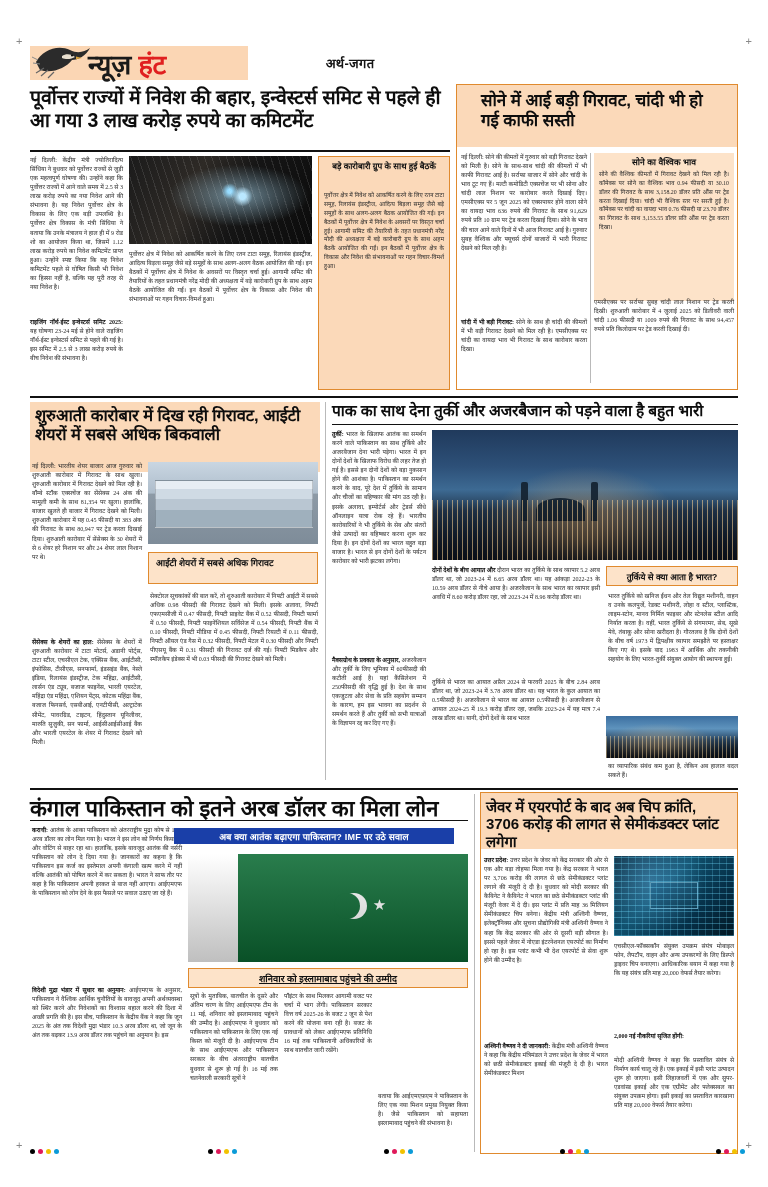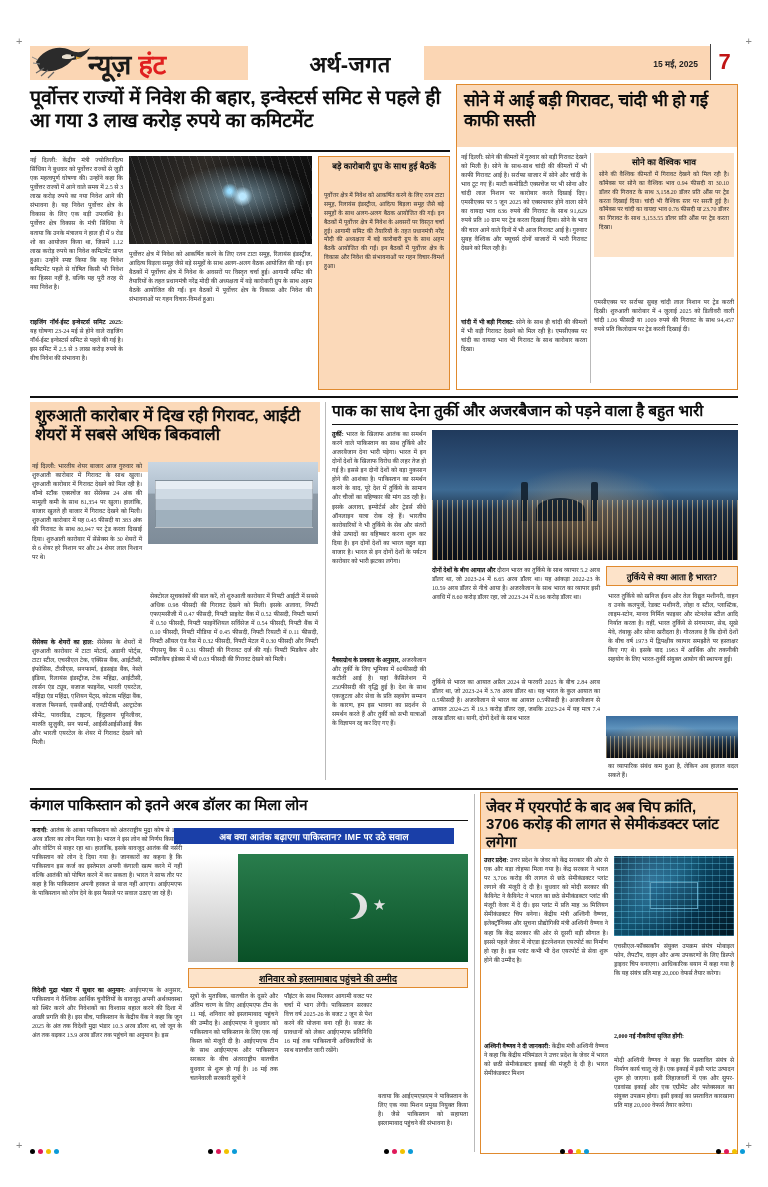--- a/index.html
+++ b/index.html
@@ -38,21 +38,21 @@
   .logo-text {
     position: absolute; left: 58px; top: 50%; transform: translateY(-50%);
     font-size: 27px; font-weight: bold; letter-spacing: -0.2px; color: #1a1a1a;
     white-space: nowrap;
   }
   .logo-text .red { color: #e02020; }
   .section-title-wrap {
     flex: 0 0 176px; display: flex; align-items: center; justify-content: center;
   }
   .section-title {
-    font-size: 22px; font-weight: bold; color: #141414; letter-spacing: 0.3px; margin-left: 28px;
+    font-size: 13px; font-weight: bold; color: #141414; letter-spacing: 0.3px; margin-left: 28px;
   }
   .date-band {
     flex: 1; background: #fbd6b4; position: relative; display: flex;
     align-items: center; justify-content: flex-end; padding-right: 40px;
   }
   .date-text { font-size: 8.5px; color: #222; font-weight: bold; }
   .page-no {
     position: absolute; right: 0; top: -2px; width: 28px; height: 36px;
     border-left: 1px solid #444; display: flex; align-items: center;
     justify-content: center; background: #fff;
@@ -211,24 +211,20 @@
         <path d="M12 26 L4 31 M16 28 L9 34 M22 30 L16 36" stroke="#666" stroke-width="1.2" fill="none"></path>
         <path d="M6 18 L0 15 M8 22 L1 21" stroke="#888" stroke-width="1" fill="none"></path>
       </svg>
       <div class="logo-text">
         <span>न्यूज़ </span><span class="red">हंट</span>
       </div>
     </div>
     <div class="section-title-wrap">
       <div class="section-title">अर्थ-जगत</div>
     </div>
-    <div class="date-band">
-      <div class="date-text">15 मई, 2025</div>
-      <div class="page-no">7</div>
-    </div>
   </div>
 
   <div style="position:absolute;left:30px;top:86px;width:420px;">
     <div class="hl" style="font-size:19.5px;">पूर्वोत्तर राज्यों में निवेश की बहार, इन्वेस्टर्स समिट से पहले ही आ गया 3 लाख करोड़ रुपये का कमिटमेंट</div>
   </div>
   <div class="rule" style="left:30px; top:150px; width:420px; height:1.5px;"></div>
 
   <div class="body-txt" style="position:absolute;left:30px;top:156px;width:93px;height:232px;">
     <span>नई दिल्ली: केंद्रीय मंत्री ज्योतिरादित्य सिंधिया ने बुधवार को पूर्वोत्तर राज्यों से जुड़ी एक महत्वपूर्ण घोषणा की। उन्होंने कहा कि पूर्वोत्तर राज्यों में आने वाले समय में 2.5 से 3 लाख करोड़ रुपये का नया निवेश आने की संभावना है। यह निवेश पूर्वोत्तर क्षेत्र के विकास के लिए एक बड़ी उपलब्धि है। पूर्वोत्तर क्षेत्र विकास के मंत्री सिंधिया ने बताया कि उनके मंत्रालय ने हाल ही में 9 रोड शो का आयोजन किया था, जिसमें 1.12 लाख करोड़ रुपये का निवेश कमिटमेंट प्राप्त हुआ। उन्होंने स्पष्ट किया कि यह निवेश कमिटमेंट पहले से घोषित किसी भी निवेश का हिस्सा नहीं है, बल्कि यह पूरी तरह से नया निवेश है।</span>
   </div>
@@ -246,34 +242,34 @@
   <div class="tint boxed" style="position:absolute;left:318px;top:156px;width:132px;height:234px;">
     <div style="padding:4px 5px;">
       <div style="font-size:8.4px;font-weight:bold;text-align:center;color:#111;line-height:1.2;margin-bottom:20px;">बड़े कारोबारी ग्रुप के साथ हुई बैठकें</div>
       <div class="body-txt" style="font-size:5.9px;">पूर्वोत्तर क्षेत्र में निवेश को आकर्षित करने के लिए रतन टाटा समूह, रिलायंस इंडस्ट्रीज, आदित्य बिड़ला समूह जैसे बड़े समूहों के साथ अलग-अलग बैठक आयोजित की गई। इन बैठकों में पूर्वोत्तर क्षेत्र में निवेश के अवसरों पर विस्तृत चर्चा हुई। आगामी समिट की तैयारियों के तहत प्रधानमंत्री नरेंद्र मोदी की अध्यक्षता में बड़े कारोबारी ग्रुप के साथ अहम बैठकें आयोजित की गईं। इन बैठकों में पूर्वोत्तर क्षेत्र के विकास और निवेश की संभावनाओं पर गहन विचार-विमर्श हुआ।</div>
     </div>
   </div>
 
   <div class="boxed" style="position:absolute;left:456px;top:84px;width:282px;height:306px;"></div>
 
   <div class="tint" style="position:absolute;left:457px;top:85px;width:280px;height:62px;">
-    <div class="hl" style="font-size:17px;padding:6px 20px 0 7px;">सोने में आई बड़ी गिरावट, चांदी भी हो गई काफी सस्ती</div>
+    <div class="hl" style="font-size:17px;padding:6px 20px 0 7px;margin-left:17px;">सोने में आई बड़ी गिरावट, चांदी भी हो गई काफी सस्ती</div>
   </div>
 
   <div class="body-txt" style="position:absolute;left:461px;top:153px;width:126px;height:185px;">
     <span>नई दिल्ली: सोने की कीमतों में गुरुवार को बड़ी गिरावट देखने को मिली है। सोने के साथ-साथ चांदी की कीमतों में भी काफी गिरावट आई है। सर्राफा बाजार में सोने और चांदी के भाव टूट गए हैं। मल्टी कमोडिटी एक्सचेंज पर भी सोना और चांदी लाल निशान पर कारोबार करते दिखाई दिए। एमसीएक्स पर 5 जून 2025 को एक्सपायर होने वाला सोने का वायदा भाव 636 रुपये की गिरावट के साथ 91,629 रुपये प्रति 10 ग्राम पर ट्रेड करता दिखाई दिया। सोने के भाव की चाल आने वाले दिनों में भी आज गिरावट आई है। गुरुवार सुबह वैश्विक और फ्यूचर्स दोनों बाजारों में भारी गिरावट देखने को मिल रही है।</span>
   </div>
   <div class="body-txt" style="position:absolute;left:461px;top:318px;width:126px;height:66px;">
     <b>चांदी में भी बड़ी गिरावट:</b>
     <span>सोने के साथ ही चांदी की कीमतों में भी बड़ी गिरावट देखने को मिल रही है। एमसीएक्स पर चांदी का वायदा भाव भी गिरावट के साथ कारोबार करता दिखा।</span>
   </div>
 
   <div class="vrule" style="left:590px; top:153px; height:230px;"></div>
 
-  <div class="tint-soft" style="position:absolute;left:594px;top:153px;width:140px;height:104px;">
+  <div class="tint-soft" style="position:absolute;left:594px;top:153px;width:140px;height:148px;">
     <div style="padding:3px 5px;">
       <div style="font-size:8.6px;font-weight:bold;text-align:center;color:#111;margin-bottom:2px;">सोने का वैश्विक भाव</div>
       <div class="body-txt" style="font-size:5.9px;">सोने की वैश्विक कीमतों में गिरावट देखने को मिल रही है। कॉमेक्स पर सोने का वैश्विक भाव 0.94 फीसदी या 30.10 डॉलर की गिरावट के साथ 3,158.20 डॉलर प्रति औंस पर ट्रेड करता दिखाई दिया। चांदी भी वैश्विक स्तर पर सस्ती हुई है। कॉमेक्स पर चांदी का वायदा भाव 0.76 फीसदी या 23.70 डॉलर का गिरावट के साथ 3,153.55 डॉलर प्रति औंस पर ट्रेड करता दिखा।</div>
     </div>
   </div>
   <div class="body-txt" style="position:absolute;left:594px;top:298px;width:140px;height:86px;">एमसीएक्स पर सर्राफा सुबह चांदी लाल निशान पर ट्रेड करती दिखी। शुरुआती कारोबार में 4 जुलाई 2025 को डिलीवरी वाली चांदी 1.06 फीसदी या 1009 रुपये की गिरावट के साथ 94,457 रुपये प्रति किलोग्राम पर ट्रेड करती दिखाई दी।</div>
 
   <div class="rule" style="left:30px; top:396px; width:708px; height:1.5px;"></div>
 
   <div class="tint" style="position:absolute;left:30px;top:402px;width:290px;height:70px;">
@@ -286,20 +282,23 @@
   <div class="body-txt" style="position:absolute;left:32px;top:638px;width:110px;height:140px;">
     <b>सेंसेक्स के शेयरों का हाल:</b>
     <span>सेंसेक्स के शेयरों में शुरुआती कारोबार में टाटा मोटर्स, अडानी पोर्ट्स, टाटा स्टील, एचसीएल टेक, एक्सिस बैंक, आईटीसी, इंफोसिस, टीसीएस, सनफार्मा, इंडसइंड बैंक, नेस्ले इंडिया, रिलायंस इंडस्ट्रीज, टेक महिंद्रा, आईटीसी, लार्सन एंड ट्यूब, बजाज फाइनेंस, भारती एयरटेल, महिंद्रा एंड महिंद्रा, एशियन पेंट्स, कोटक महिंद्रा बैंक, बजाज फिनसर्व, एसबीआई, एनटीपीसी, अल्ट्राटेक सीमेंट, पावरग्रिड, टाइटन, हिंदुस्तान यूनिलीवर, मारुति सुजुकी, सन फार्मा, आईसीआईसीआई बैंक और भारती एयरटेल के शेयर में गिरावट देखने को मिली।</span>
   </div>
 
   <div class="photo photo-bse" style="left:148px; top:462px; width:170px; height:82px;">
     <div class="ticker"></div>
     <div class="ticker2"></div>
   </div>
 
+  <div class="tint-soft boxed" style="position:absolute;left:148px;top:552px;width:170px;height:32px;">
+    <div style="font-size:9px;font-weight:bold;color:#111;padding:5px 7px;line-height:1.2;">आईटी शेयरों में सबसे अधिक गिरावट</div>
+  </div>
 
   <div class="body-txt" style="position:absolute;left:150px;top:592px;width:168px;height:188px;">सेक्टोरल सूचकांकों की बात करें, तो शुरुआती कारोबार में निफ्टी आईटी में सबसे अधिक 0.98 फीसदी की गिरावट देखने को मिली। इसके अलावा, निफ्टी एफएमसीजी में 0.47 फीसदी, निफ्टी प्राइवेट बैंक में 0.52 फीसदी, निफ्टी फार्मा में 0.50 फीसदी, निफ्टी फाइनेंशियल सर्विसेज में 0.54 फीसदी, निफ्टी बैंक में 0.10 फीसदी, निफ्टी मीडिया में 0.45 फीसदी, निफ्टी रियल्टी में 0.11 फीसदी, निफ्टी ऑयल एंड गैस में 0.32 फीसदी, निफ्टी मेटल में 0.30 फीसदी और निफ्टी पीएसयू बैंक में 0.31 फीसदी की गिरावट दर्ज की गई। निफ्टी मिडकैप और स्मॉलकैप इंडेक्स में भी 0.03 फीसदी की गिरावट देखने को मिली।</div>
 
   <div class="vrule" style="left:325px; top:402px; height:378px;"></div>
 
   <div style="position:absolute;left:332px;top:402px;width:406px;">
     <div class="hl" style="font-size:15.5px;">पाक का साथ देना तुर्की और अजरबैजान को पड़ने वाला है बहुत भारी</div>
   </div>
   <div class="rule" style="left:332px; top:424px; width:406px; height:1px;"></div>
 
@@ -329,21 +328,21 @@
     <div style="font-size:8.6px;font-weight:bold;color:#111;text-align:center;padding-top:4px;">तुर्किये से क्या आता है भारत?</div>
   </div>
   <div class="body-txt" style="position:absolute;left:608px;top:592px;width:130px;height:120px;">भारत तुर्किये को खनिज ईंधन और तेल विद्युत मशीनरी, वाहन व उनके कलपुर्जे, रेडक्ट मशीनरी, लोहा व स्टील, प्लास्टिक, लाइम-स्टोन, मानव निर्मित फाइबर और स्टेनलेस स्टील आदि निर्यात करता है। वहीं, भारत तुर्किये से संगमरमर, सेब, सूखे मेवे, तंबाकू और सोना खरीदता है। गौरतलब है कि दोनों देशों के बीच वर्ष 1973 में द्विपक्षीय व्यापार समझौते पर हस्ताक्षर किए गए थे। इसके बाद 1983 में आर्थिक और तकनीकी सहयोग के लिए भारत-तुर्की संयुक्त आयोग की स्थापना हुई।</div>
 
   <div class="photo photo-turkey2" style="left:606px; top:716px; width:132px; height:42px;"></div>
   <div class="body-txt" style="position:absolute;left:608px;top:762px;width:130px;height:20px;">का व्यापारिक संबंध कम हुआ है, लेकिन अब हालात बदल सकते हैं।</div>
 
   <div class="rule" style="left:30px; top:788px; width:708px; height:1.5px;"></div>
 
   <div style="position:absolute;left:30px;top:796px;width:438px;">
-    <div class="hl" style="font-size:15px;">कंगाल पाकिस्तान को इतने अरब डॉलर का मिला लोन</div>
+    <div class="hl" style="font-size:22px;">कंगाल पाकिस्तान को इतने अरब डॉलर का मिला लोन</div>
   </div>
   <div class="rule" style="left:30px; top:820px; width:438px; height:1px;"></div>
 
   <div class="body-txt" style="position:absolute;left:32px;top:826px;width:150px;height:156px;">
     <b>कराची:</b>
     <span>आतंक के आका पाकिस्तान को अंतरराष्ट्रीय मुद्रा कोष से 1.02 अरब डॉलर का लोन मिल गया है। भारत ने इस लोन को निर्णय किया था और वोटिंग से बाहर रहा था। हालांकि, इसके बावजूद आतंक की नर्सरी पाकिस्तान को लोन दे दिया गया है। जानकारों का कहना है कि पाकिस्तान इस कर्ज का इस्तेमाल अपनी कंगाली खत्म करने में नहीं बल्कि आतंकी को पोषित करने में कर सकता है। भारत ने साफ तौर पर कहा है कि पाकिस्तान अपनी हरकत से बाज नहीं आएगा। आईएमएफ के पाकिस्तान को लोन देने के इस फैसले पर सवाल उठाए जा रहे हैं।</span>
   </div>
   <div class="body-txt" style="position:absolute;left:32px;top:986px;width:150px;height:166px;">
     <b>विदेशी मुद्रा भंडार में सुधार का अनुमान:</b>
     <span>आईएमएफ के अनुसार, पाकिस्तान ने वैश्विक आर्थिक चुनौतियों के बावजूद अपनी अर्थव्यवस्था को स्थिर करने और निवेशकों का विश्वास बहाल करने की दिशा में अच्छी प्रगति की है। इस बीच, पाकिस्तान के केंद्रीय बैंक ने कहा कि जून 2025 के अंत तक विदेशी मुद्रा भंडार 10.3 अरब डॉलर था, जो जून के अंत तक बढ़कर 13.9 अरब डॉलर तक पहुंचने का अनुमान है। इस</span>

